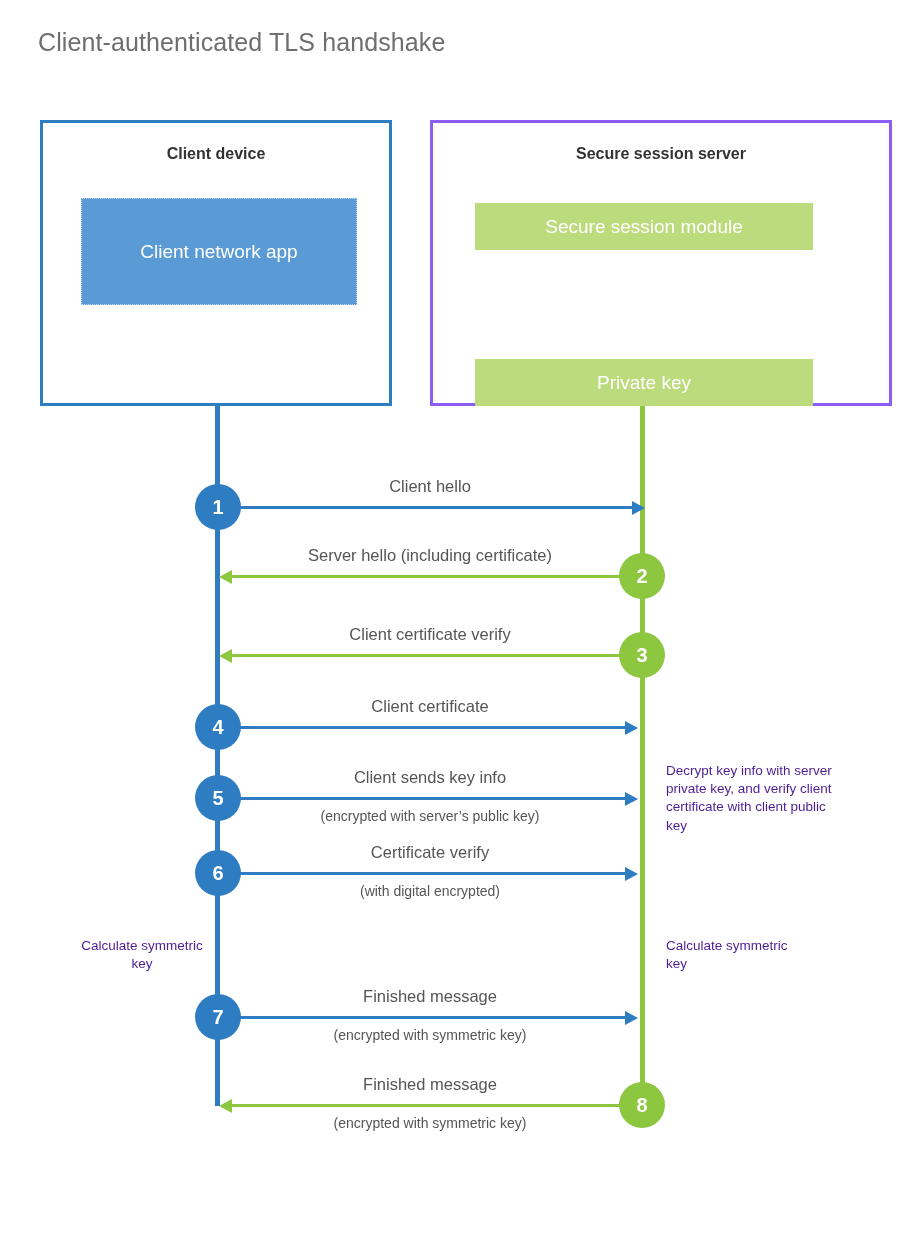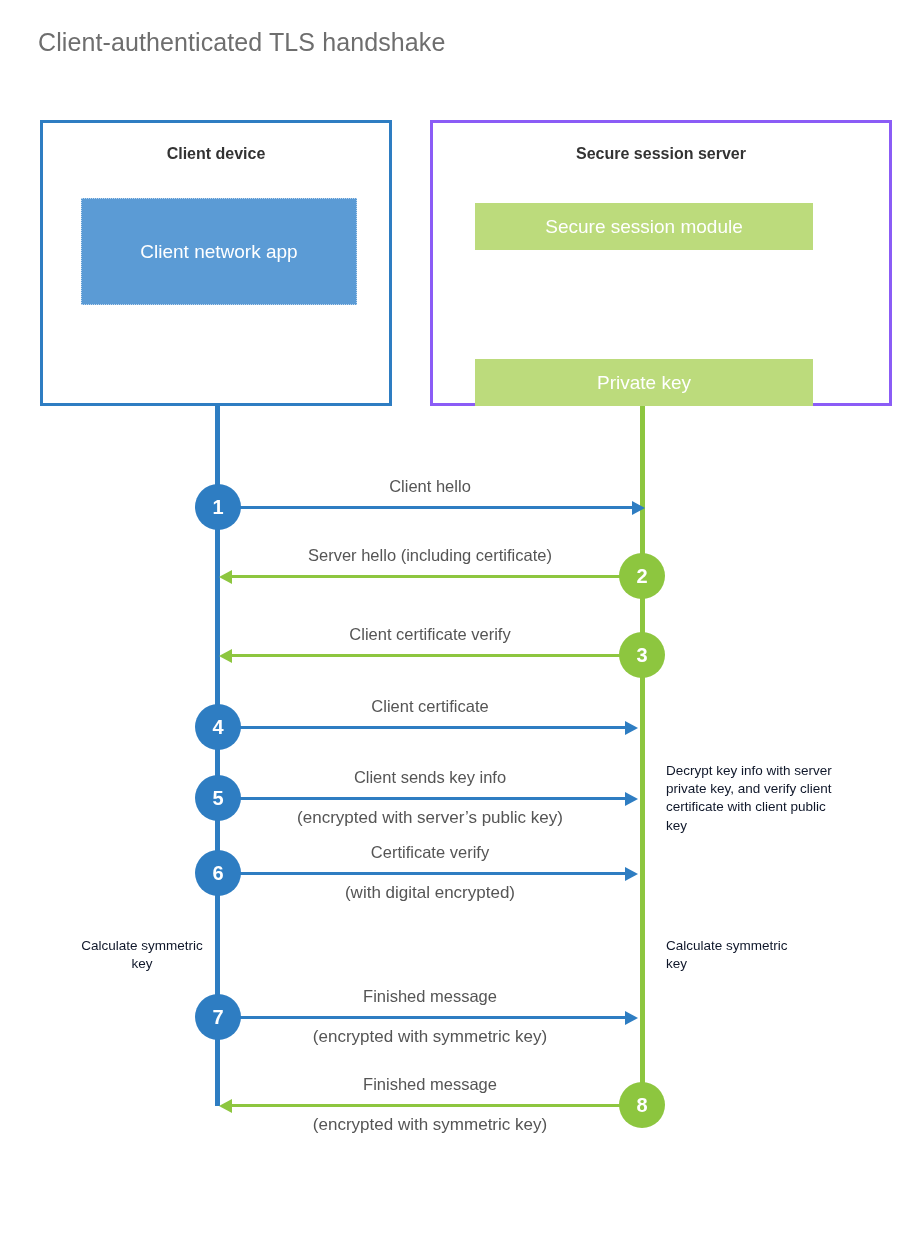--- a/index.html
+++ b/index.html
@@ -160,35 +160,35 @@
     top: -30px;
     text-align: center;
     font-size: 16.5px;
     color: #555555;
     white-space: nowrap;
   }
   .step-sublabel {
     position: absolute;
     top: 10px;
     text-align: center;
-    font-size: 17px;
+    font-size: 14px;
     color: #555555;
     white-space: nowrap;
   }
   .label-span {
     left: 218px;
     width: 424px;
   }
 
   
   .side-note {
     position: absolute;
     font-size: 13.5px;
     line-height: 1.35;
-    color: #0f172a;
+    color: #4c1d95;
   }
   #note-decrypt {
     left: 666px;
     top: 762px;
     width: 170px;
   }
   #note-calc-client {
     left: 78px;
     top: 937px;
     width: 128px;

